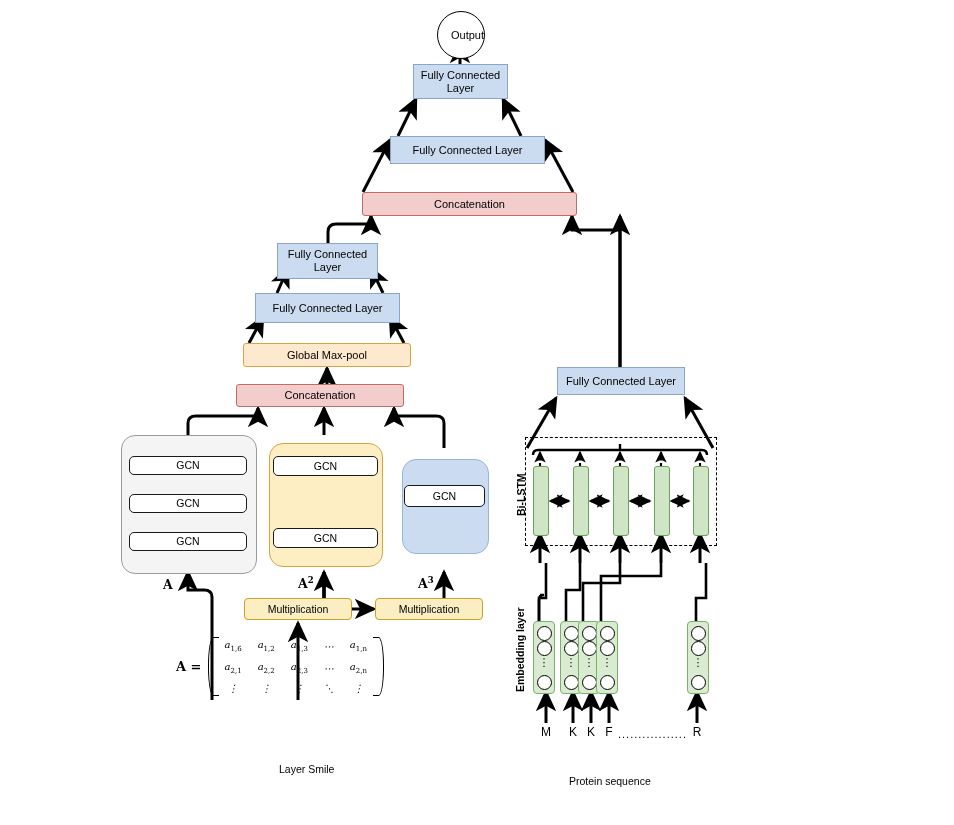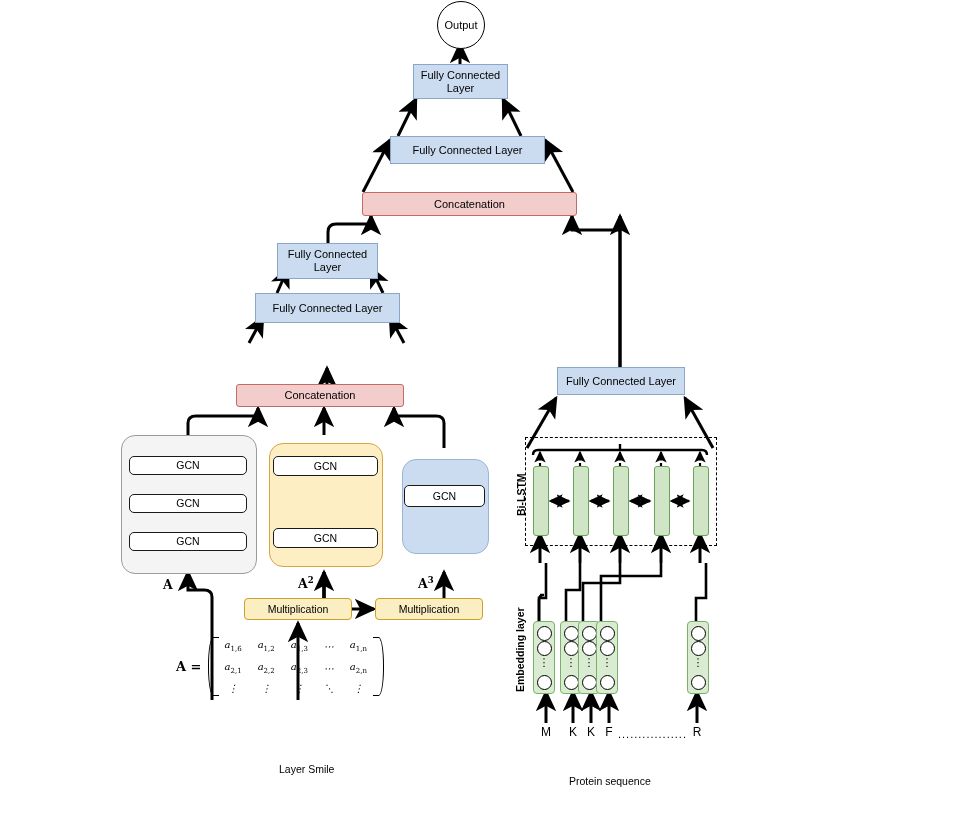--- a/index.html
+++ b/index.html
@@ -312,21 +312,21 @@
       <path d="M696,621 L696,598 L706,598 L706,563" stroke-width="2.6"></path>
 
       <line x1="546" y1="723" x2="546" y2="692" stroke-width="3" marker-end="url(#ah-b)"></line>
       <line x1="573" y1="723" x2="573" y2="692" stroke-width="3" marker-end="url(#ah-b)"></line>
       <line x1="591" y1="723" x2="591" y2="692" stroke-width="3" marker-end="url(#ah-b)"></line>
       <line x1="609" y1="723" x2="609" y2="692" stroke-width="3" marker-end="url(#ah-b)"></line>
       <line x1="697" y1="723" x2="697" y2="692" stroke-width="3" marker-end="url(#ah-b)"></line>
     </g>
   </svg>
 
-  <div class="output-circle" style="left:437px; top:1px; width:46px; height:46px;">
+  <div class="output-circle" style="left:437px; top:11px; width:46px; height:46px;justify-content:flex-end;">
     <span>Output</span>
   </div>
 
   <div class="node fc" style="left:413px; top:64px; width:95px; height:35px;">
     <span>Fully Connected Layer</span>
   </div>
 
   <div class="node fc" style="left:390px; top:136px; width:155px; height:28px;">
     <span>Fully Connected Layer</span>
   </div>
@@ -336,20 +336,23 @@
   </div>
 
   <div class="node fc" style="left:277px; top:243px; width:101px; height:36px;">
     <span>Fully Connected Layer</span>
   </div>
 
   <div class="node fc" style="left:255px; top:293px; width:145px; height:30px;">
     <span>Fully Connected Layer</span>
   </div>
 
+  <div class="node maxpool" style="left:243px; top:343px; width:168px; height:24px;">
+    <span>Global Max-pool</span>
+  </div>
 
   <div class="node concat" style="left:236px; top:384px; width:168px; height:23px;">
     <span>Concatenation</span>
   </div>
 
   <div class="branch branch-gray" style="position:absolute; left:121px; top:435px; width:134px; height:137px;"></div>
   <div class="node gcn" style="left:129px; top:456px; width:118px; height:19px;">
     <span>GCN</span>
   </div>
   <div class="node gcn" style="left:129px; top:494px; width:118px; height:19px;">

